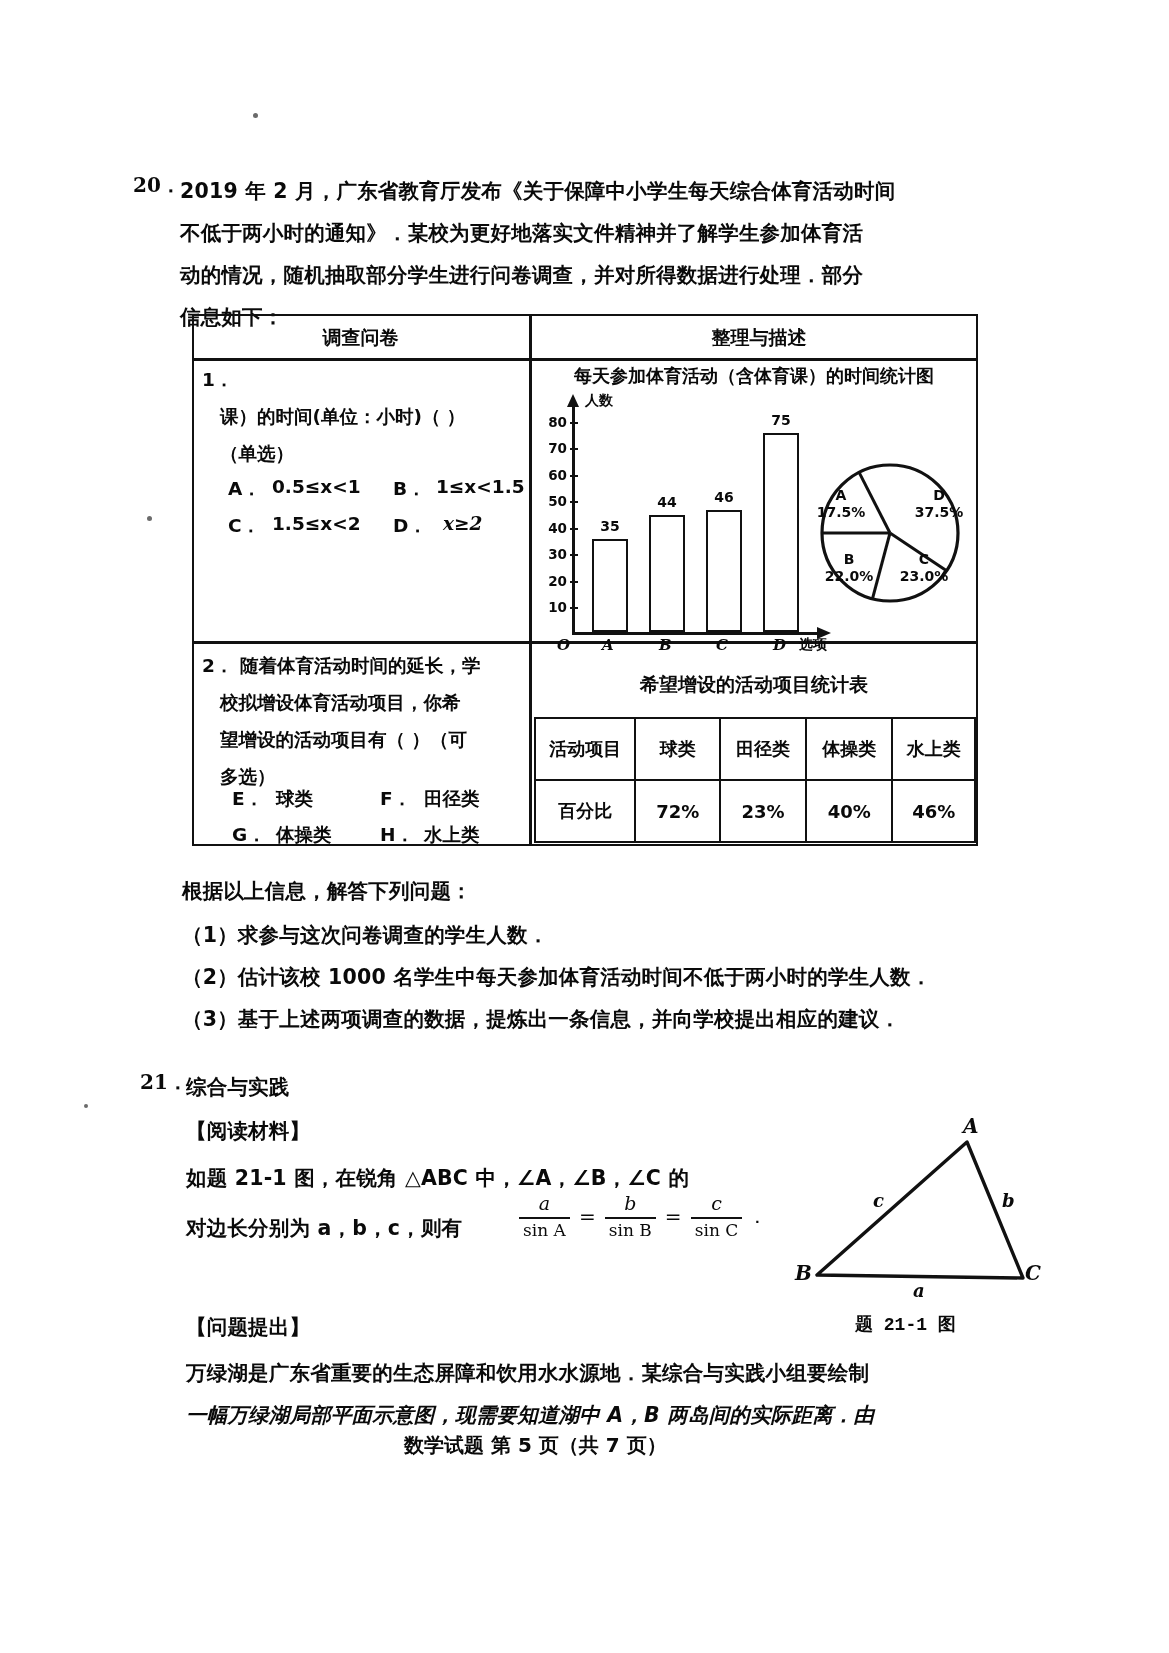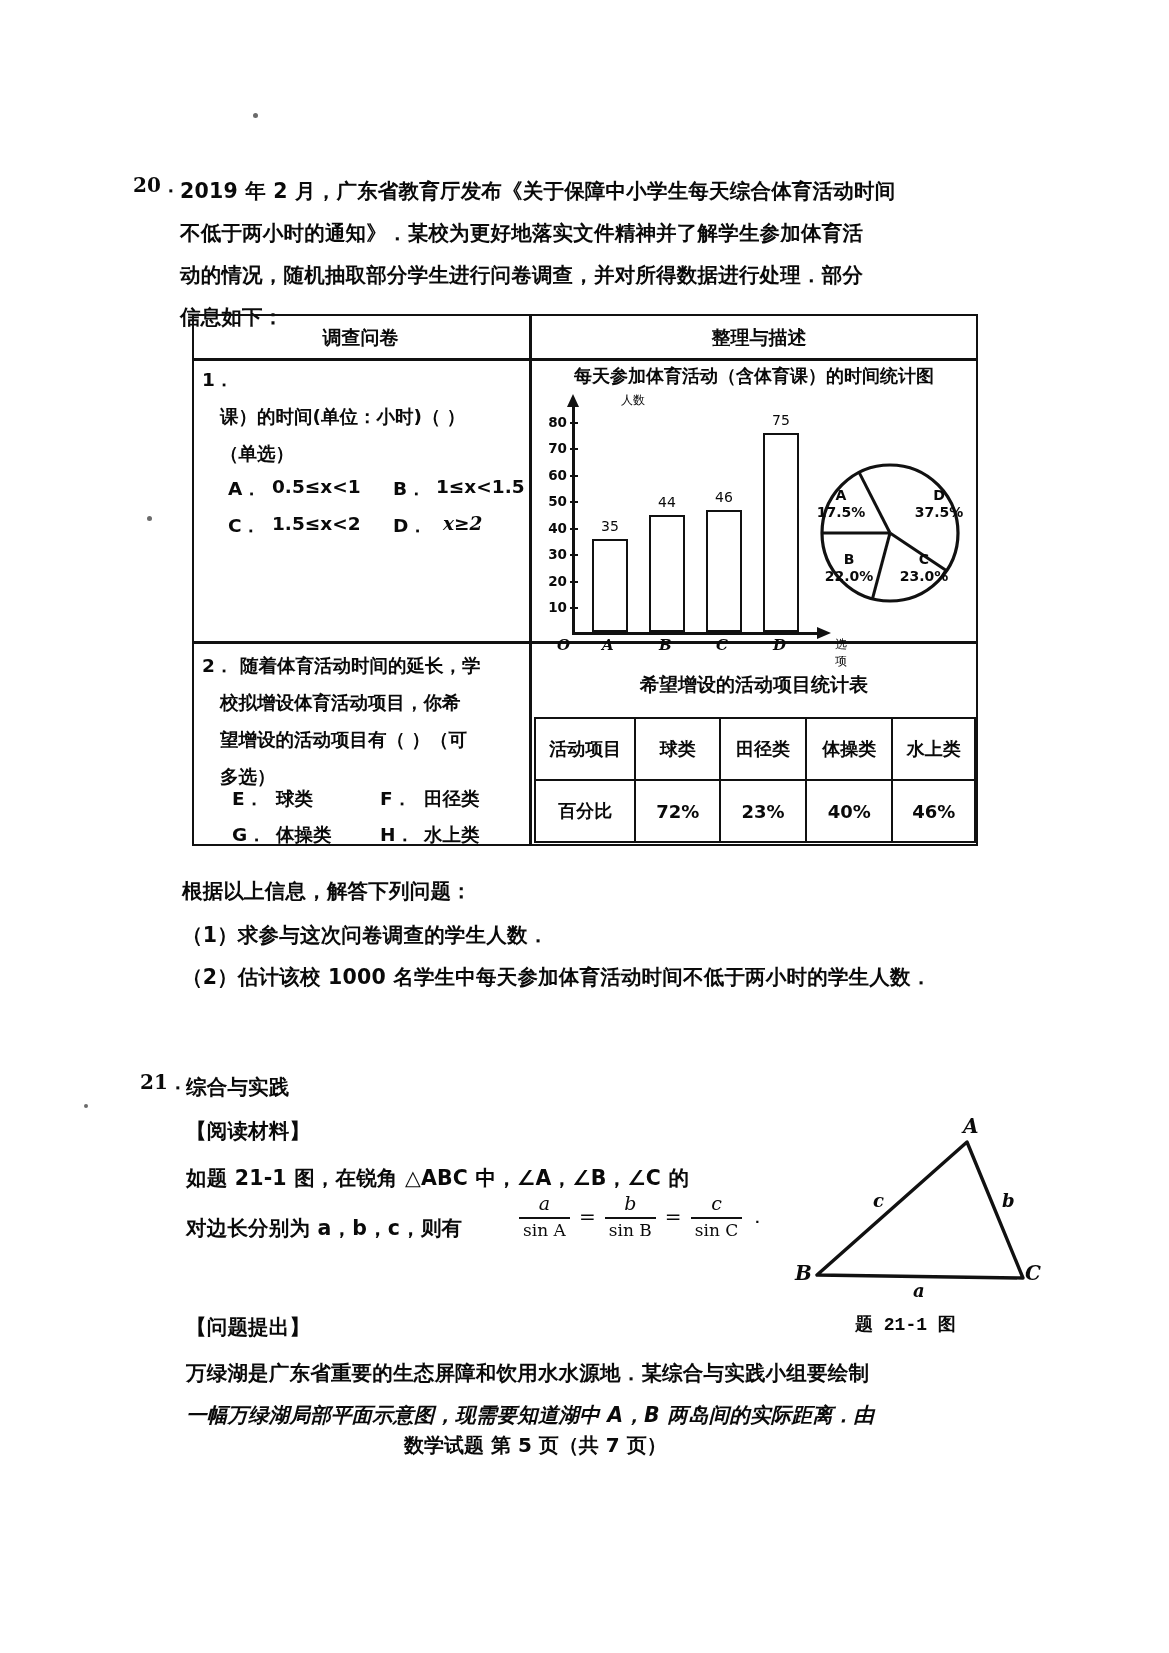--- a/index.html
+++ b/index.html
@@ -32,26 +32,26 @@
   .opt{position:absolute;font-size:18.5px;font-weight:bold;
      font-family:"DejaVu Sans","Liberation Sans",sans-serif;}
 
   
   .chart-wrap{position:absolute;}
   .axis{position:absolute;background:#111;}
   .tick{position:absolute;background:#111;height:2px;width:8px;}
   .ticklbl{position:absolute;font-size:13.5px;font-weight:bold;text-align:right;
       font-family:"DejaVu Sans","Liberation Sans",sans-serif;}
   .bar{position:absolute;border:2px solid #111;background:#fff;box-sizing:border-box;}
-  .barval{position:absolute;font-size:14px;font-weight:normal;text-align:center;
+  .barval{position:absolute;font-size:14px;font-weight:bold;text-align:center;
       font-family:"DejaVu Sans","Liberation Sans",sans-serif;}
   .xlbl{position:absolute;font-size:15px;font-weight:bold;font-style:italic;
       font-family:"DejaVu Serif","Liberation Serif",serif;}
-  .axname{position:absolute;font-size:12px;font-weight:normal;
-      font-family:"DejaVu Sans","Liberation Sans",sans-serif;margin-left:36px;}
+  .axname{position:absolute;font-size:14px;font-weight:bold;
+      font-family:"DejaVu Sans","Liberation Sans",sans-serif;}
 
   
   .pie-lbl{position:absolute;text-align:center;font-size:14px;font-weight:bold;line-height:17px;
       font-family:"DejaVu Sans","Liberation Sans",sans-serif;}
 
   
   .st{position:absolute;border-collapse:collapse;}
   .st td{border:2.2px solid #111;text-align:center;font-size:18px;font-weight:bold;
       font-family:"DejaVu Sans","Liberation Sans",sans-serif;height:58px;}
 
@@ -230,20 +230,21 @@
       <td>23%</td>
       <td>40%</td>
       <td>46%</td>
     </tr>
   </tbody>
     </table>
 
   <div class="para" style="left:182px;top:870px;width:880px;">根据以上信息，解答下列问题：</div>
   <div class="para" style="left:182px;top:914px;width:880px;">（1）求参与这次问卷调查的学生人数．</div>
   <div class="para" style="left:182px;top:956px;width:900px;">（2）估计该校 1000 名学生中每天参加体育活动时间不低于两小时的学生人数．</div>
+  <div class="para" style="left:182px;top:998px;width:900px;">（3）基于上述两项调查的数据，提炼出一条信息，并向学校提出相应的建议．</div>
 
   <div class="q-num" style="left:140px;top:1069px;">21．</div>
   <div class="para" style="left:186px;top:1066px;">综合与实践</div>
 
   <div class="para" style="left:186px;top:1110px;">【阅读材料】</div>
 
   <div class="para" style="left:186px;top:1157px;width:620px;">如题 21-1 图，在锐角 △ABC 中，∠A，∠B，∠C 的</div>
 
   <div class="para" style="left:186px;top:1207px;">对边长分别为 a，b，c，则有</div>
   <div style="position:absolute;left:519px;top:1194px;white-space:nowrap;">

